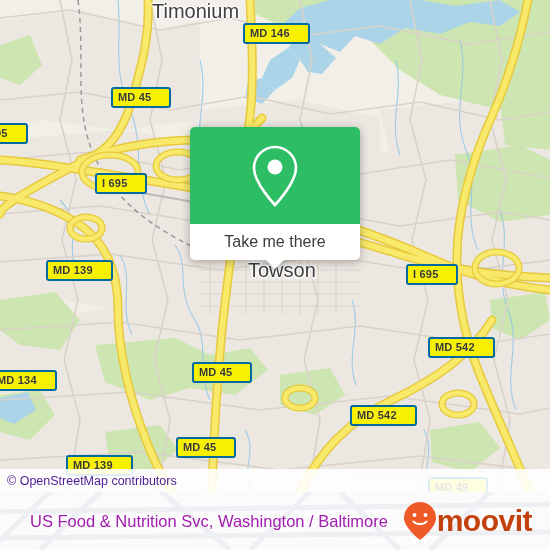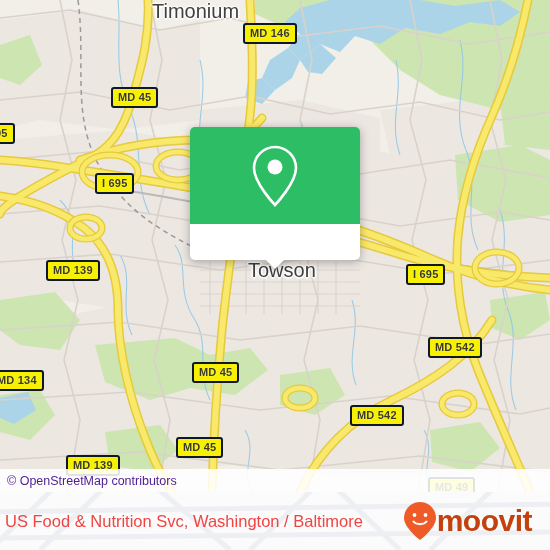--- a/index.html
+++ b/index.html
@@ -11,28 +11,28 @@
   #app{position:relative;width:550px;height:550px;overflow:hidden;}
 
   
   #map{position:absolute;left:0;top:0;width:550px;height:492px;overflow:hidden;background:#F2EFE9;}
   #map svg{position:absolute;left:0;top:0;}
 
   
   .shield{
     position:absolute;
     background:#F7F000;
-    border:2px solid #0f172a;
+    border:2px solid #0369a1;
     border-radius:3px;
     color:#3a3a2a;
     font-size:11px;
     font-weight:bold;
     letter-spacing:.2px;
     line-height:14px;
-    padding:1px 5px 2px 5px;
+    padding:1px 18px 2px 5px;
     white-space:nowrap;
     font-family:"Liberation Sans", sans-serif;
     text-shadow:0 0 2px rgba(255,255,255,.4);
   }
 
   .place-label{
     position:absolute;
     color:#4a4a4a;
     font-size:17px;
     font-family:"Liberation Sans", sans-serif;
@@ -83,22 +83,22 @@
 
   
   #bottombar{
     position:absolute;left:0;top:492px;width:550px;height:58px;
     background:#FBFBFC;
     display:flex;align-items:center;overflow:hidden;
   }
   #bottombar .watermark{position:absolute;left:0;top:0;opacity:1;}
   #place-name{
     position:relative;z-index:2;
-    padding-left:5px;
-    font-size:16.5px;color:#ef4444;
+    padding-left:30px;
+    font-size:16.5px;color:#a21caf;
     font-family:"Liberation Sans", sans-serif;
     white-space:nowrap;
   }
   #brand{
     position:absolute;z-index:2;right:18px;top:50%;transform:translateY(-50%);
     display:flex;align-items:center;
   }
   #brand .wordmark{
     font-size:30px;font-weight:bold;color:#c2410c;letter-spacing:-.5px;
     font-family:"Liberation Sans", sans-serif;line-height:34px;
@@ -260,20 +260,21 @@
   </div>
 
   <div id="popup">
     <div id="popup-head">
       <svg width="56" height="66" viewBox="0 0 56 66">
         <path d="M28 4 C16.4 4 7 13.4 7 25 C7 40 28 62 28 62 C28 62 49 40 49 25 C49 13.4 39.6 4 28 4 Z" fill="none" stroke="#ffffff" stroke-width="2.6"></path>
         <circle cx="28" cy="24" r="7.5" fill="#ffffff"></circle>
       </svg>
     </div>
     <div id="popup-foot">
+      <span class="txt">Take me there</span>
       <div id="popup-tail"></div>
     </div>
   </div>
 
   <div id="bottombar">
     <svg class="watermark" width="550" height="58" viewBox="0 0 550 58">
       <g stroke="#EDEFF2" stroke-width="5" fill="none">
         <path d="M-10,58 L60,-10"></path>
         <path d="M40,58 L110,-10"></path>
         <path d="M150,-10 L230,58"></path>

